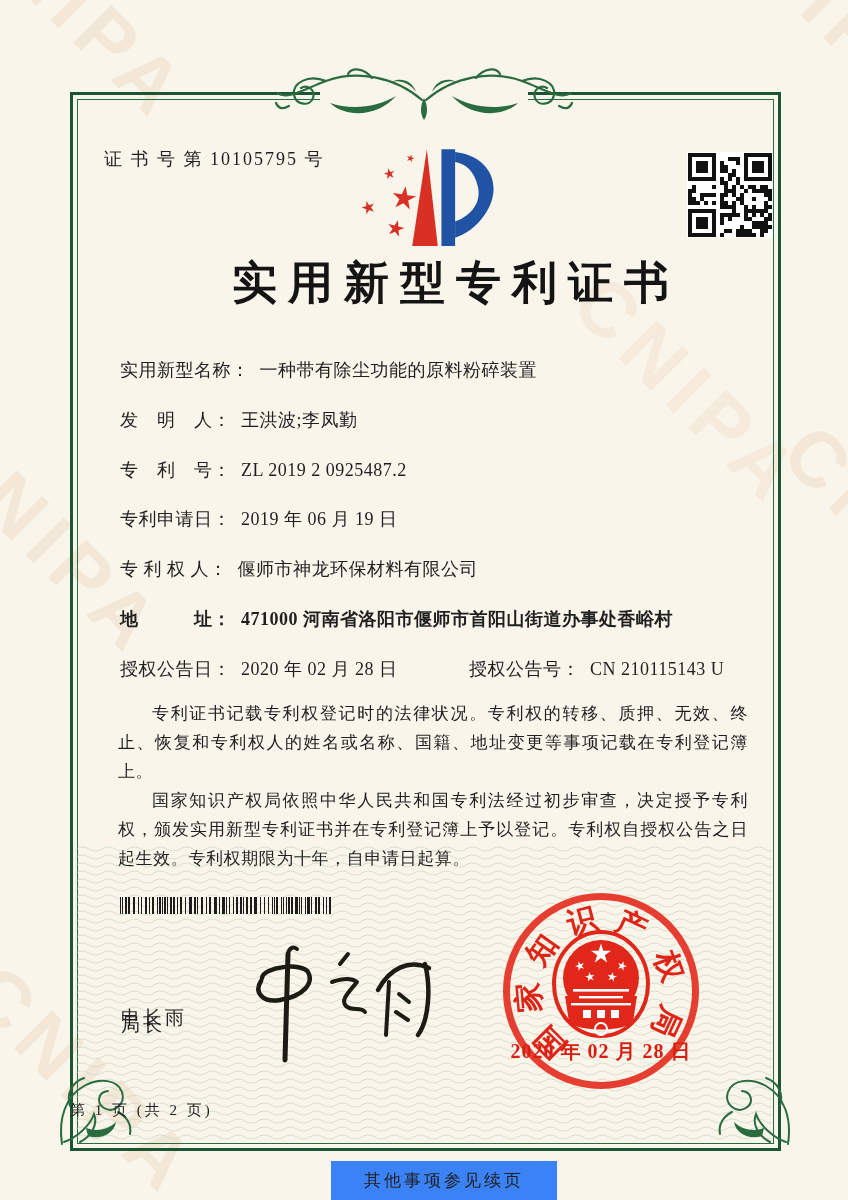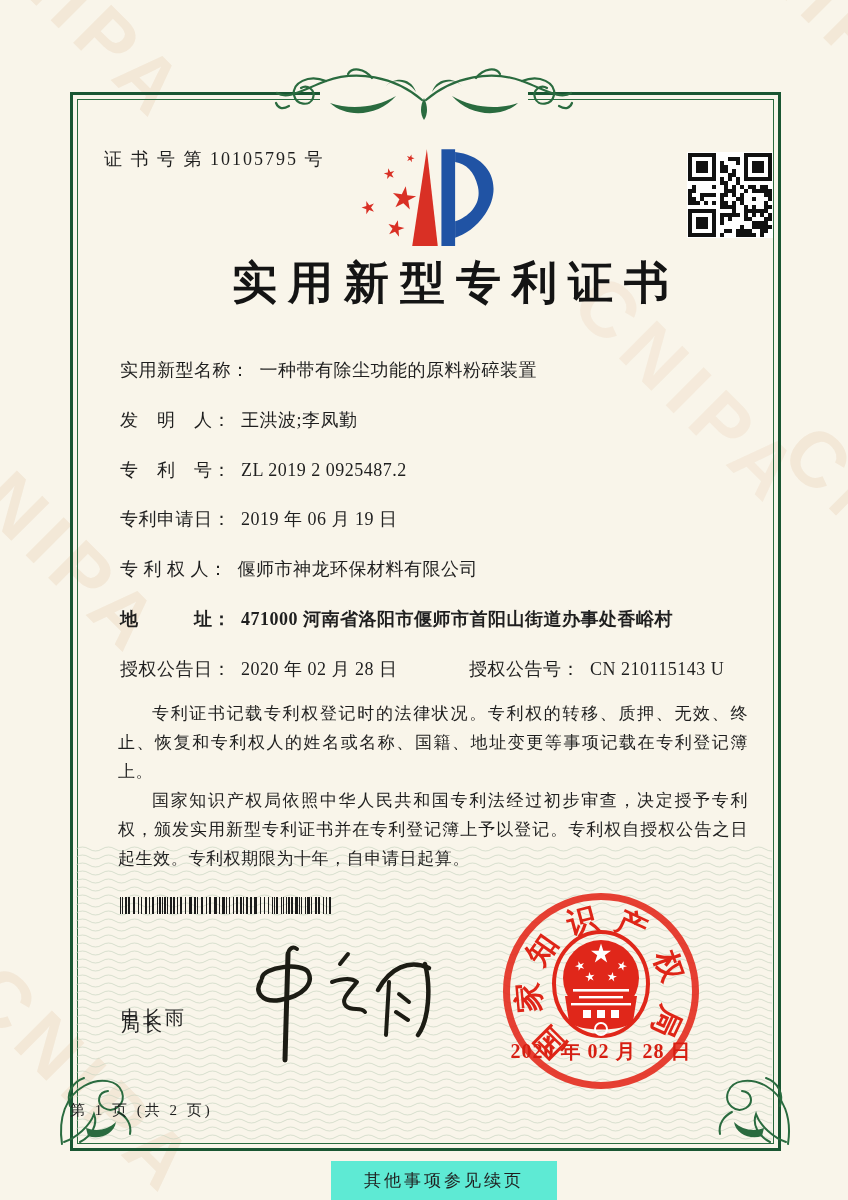--- a/index.html
+++ b/index.html
@@ -50,21 +50,21 @@
   .seal{position:absolute;left:503px;top:893px;width:196px;height:196px;}
   .seal-ring{position:absolute;inset:0;border:7px solid rgba(226,38,24,0.88);border-radius:50%;}
   .seal-char{position:absolute;left:50%;top:50%;font-size:30px;font-weight:700;color:#df2517;
              font-family:"Liberation Serif","DejaVu Serif",serif;}
   .seal-emblem{position:absolute;left:46px;top:33px;}
   .seal-date{position:absolute;left:0px;top:145px;width:196px;text-align:center;color:#d61f12;
              font-size:20px;font-weight:700;letter-spacing:1px;white-space:nowrap;}
   
   .page-num{position:absolute;left:70px;top:1101px;width:705px;
             font-size:15px;letter-spacing:3px;}
-  .cont-box{position:absolute;left:331px;top:1161px;width:226px;height:39px;background:#5eead4;
+  .cont-box{position:absolute;left:331px;top:1161px;width:226px;height:39px;background:#3b82f6;
             display:flex;align-items:center;justify-content:center;font-size:17px;letter-spacing:3px;}
   svg{display:block;}
 </style>
 </head>
 <body>
 
 <div class="page">
 
   <span class="wm wm-a">CNIPA</span>
   <span class="wm wm-b">CNIPA</span>

